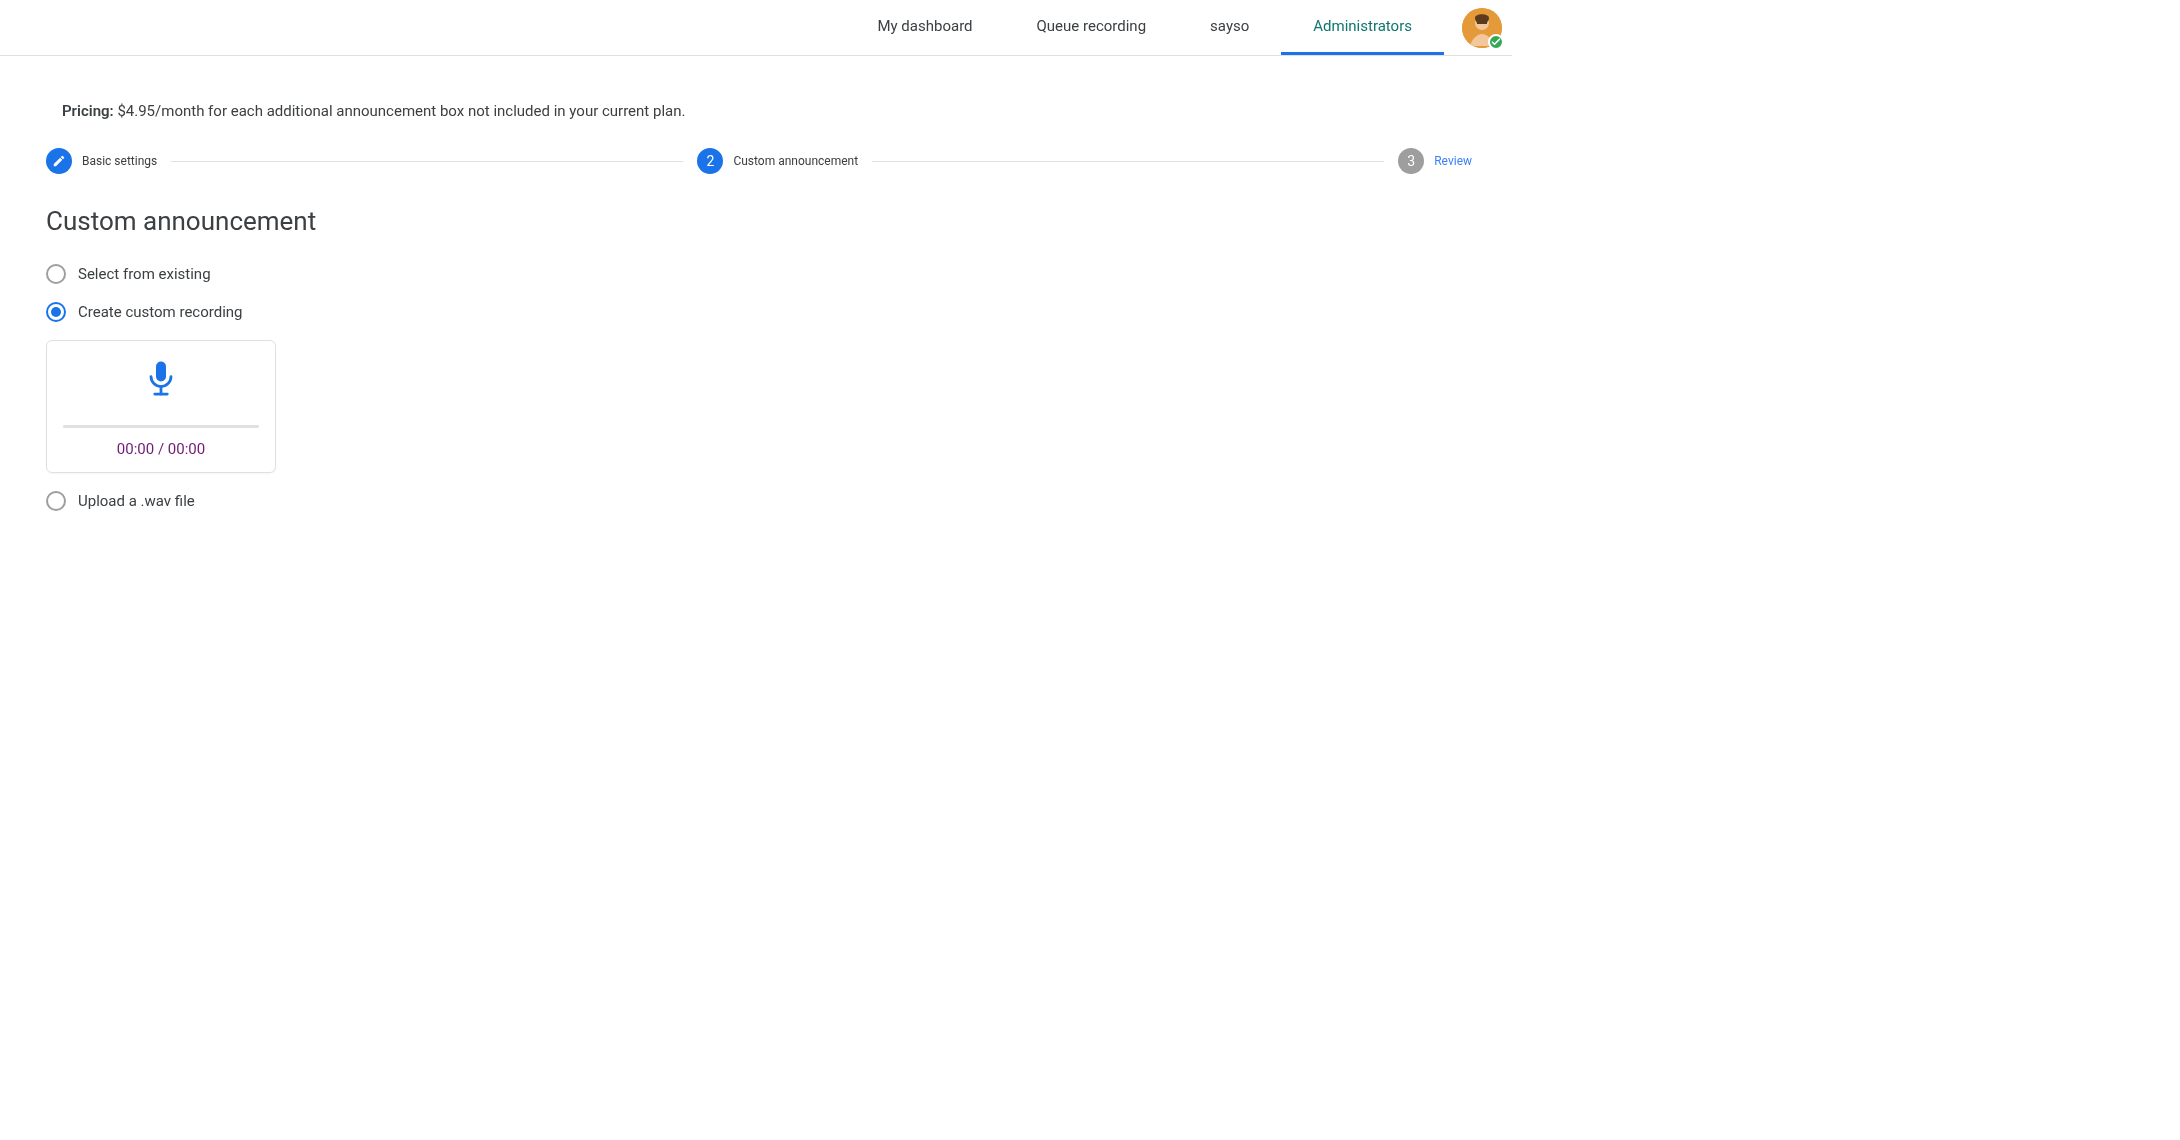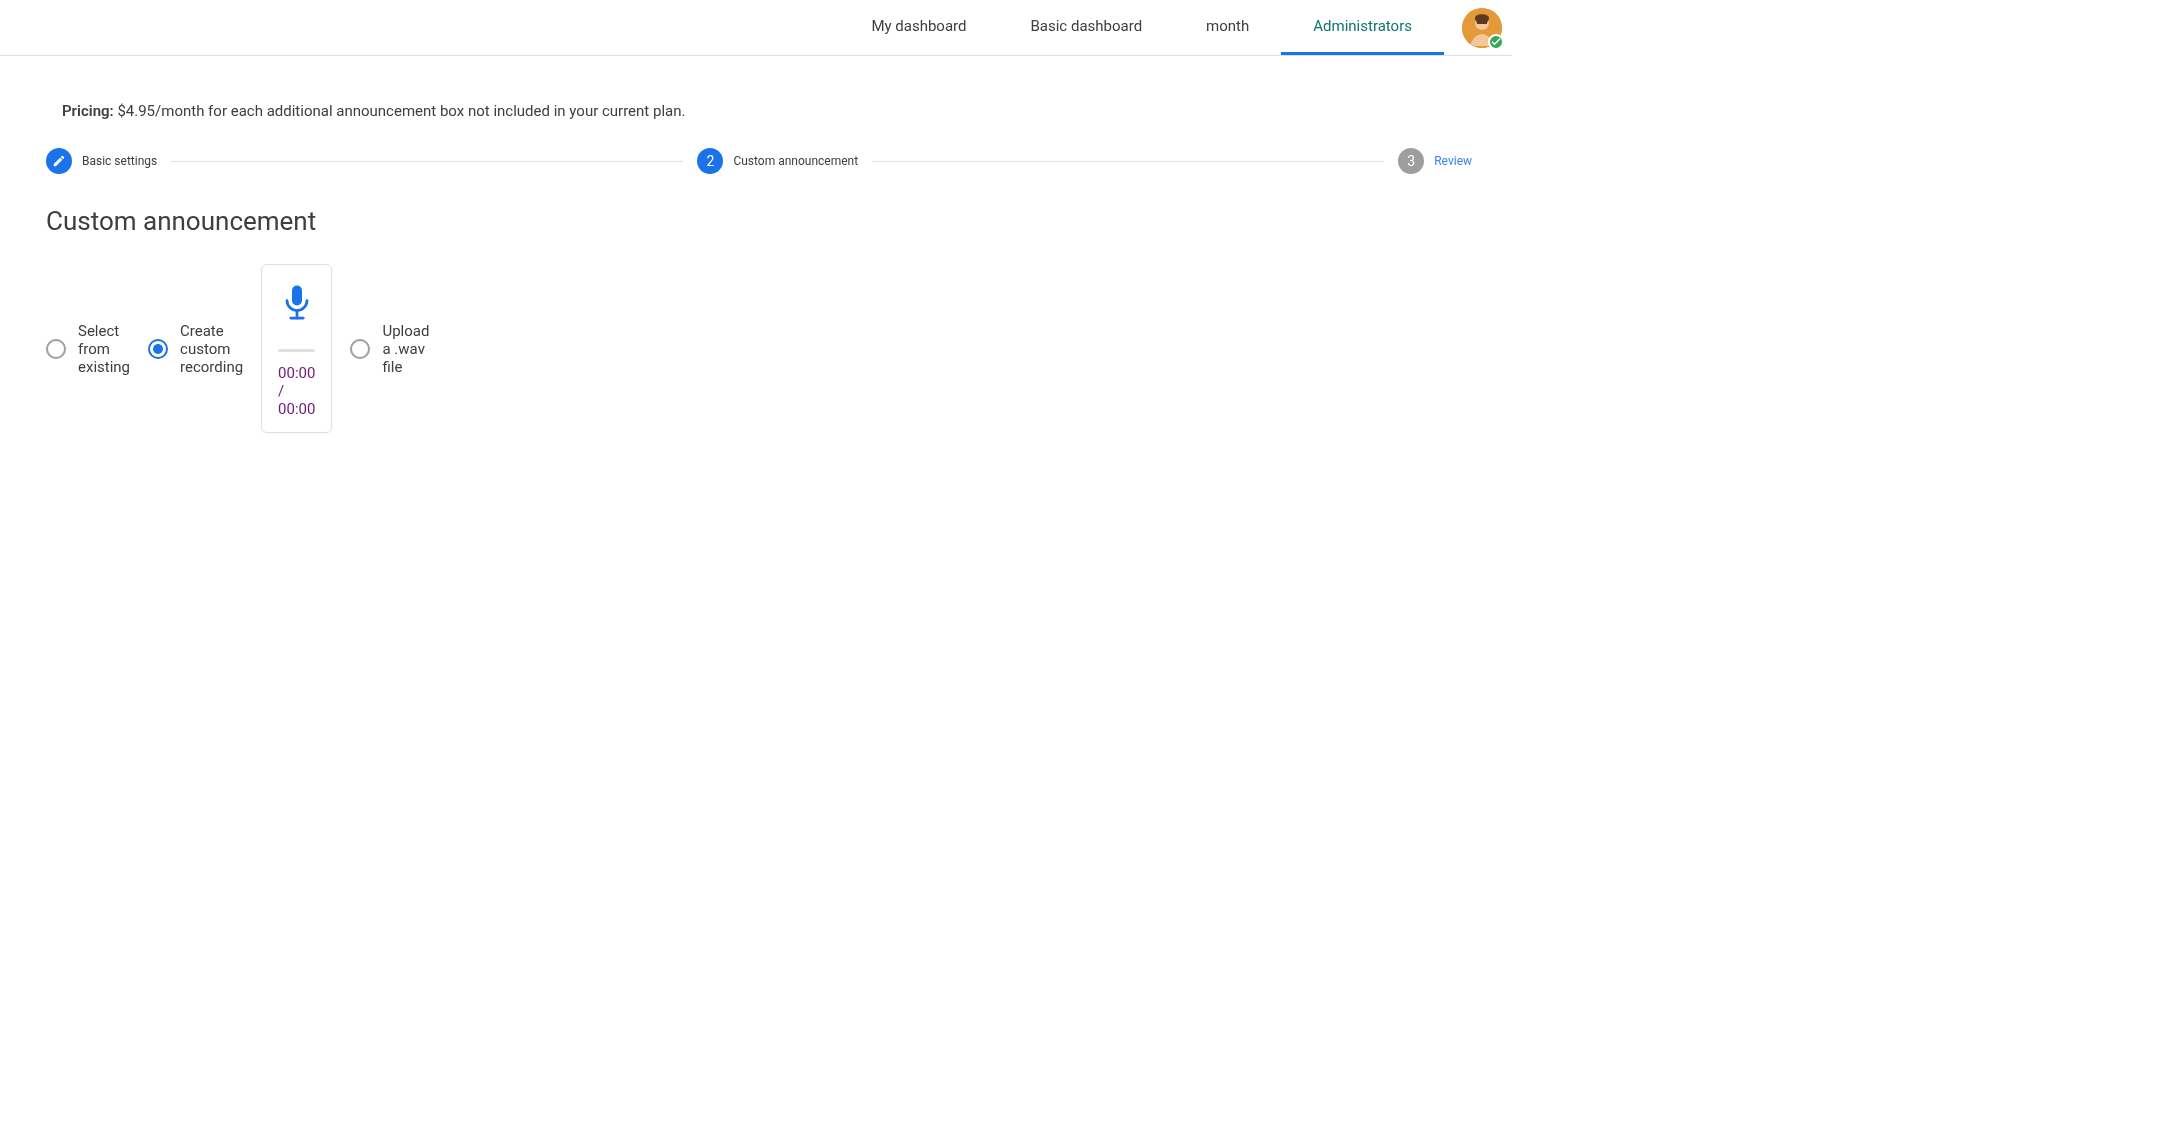--- a/index.html
+++ b/index.html
@@ -107,21 +107,21 @@
   }
   .section-title {
     font-size: 26px;
     font-weight: 400;
     margin: 32px 0 0 24px;
     color: #3c4043;
   }
   .radio-group {
     margin: 28px 0 2px 24px;
     display: flex;
-    flex-direction: row;
+    flex-direction: column;
     gap: 18px;
     width: 340px;
   }
   .radio-row {
     display:flex;
     align-items:center;
     gap: 12px;
     cursor:pointer;
   }
   .radio {
@@ -164,22 +164,22 @@
     font-size: 15px;
     color:#701a75;
   }
 </style>
 </head>
 <body>
 
 <div class="topbar">
   <div class="nav">
     <div class="nav-item">My dashboard</div>
-    <div class="nav-item">Basic dashboard</div>
-    <div class="nav-item">month</div>
+    <div class="nav-item">Queue recording</div>
+    <div class="nav-item">sayso</div>
     <div class="nav-item active">Administrators</div>
   </div>
   <div class="avatar-wrap">
     <div class="avatar">
       <svg viewBox="0 0 40 40">
         <circle cx="20" cy="20" r="20" fill="#e59a3a"></circle>
         <circle cx="20" cy="15" r="7" fill="#f2c79b"></circle>
         <path d="M8 38c2-8 8-12 12-12s10 4 12 12" fill="#f2c79b"></path>
         <path d="M13 10c0-5 14-5 14 0 0 3-2 3-2 6h-10c0-3-2-3-2-6z" fill="#5b3a1e"></path>
       </svg>

